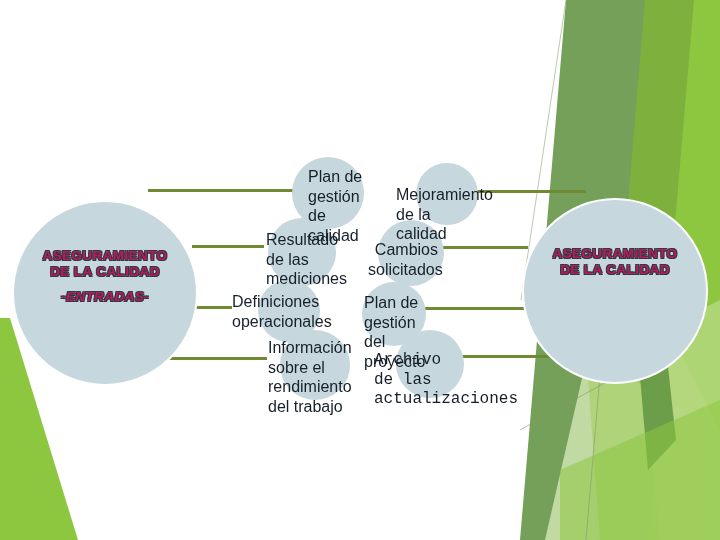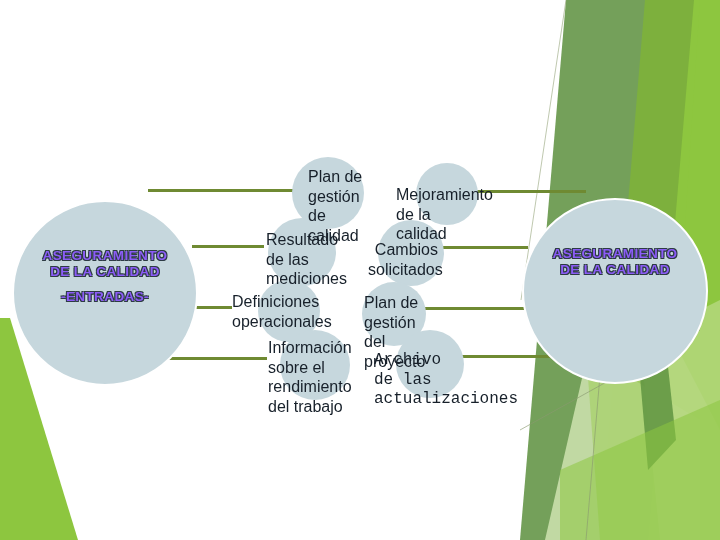--- a/index.html
+++ b/index.html
@@ -22,35 +22,35 @@
     position:absolute;border-radius:50%;
     background:#c6d7dd;
     box-sizing:border-box;
   }
   .circle.big{
     border:2px solid #ffffff;
   }
   .hub-label{
     position:absolute;
     text-align:center;
-    color:#8b5cf6;
+    color:#be185d;
     font-weight:bold;
     letter-spacing:.4px;
     line-height:1.18;
     text-shadow:
       -1px -1px 0 #2d3b44,
        1px -1px 0 #2d3b44,
       -1px  1px 0 #2d3b44,
        1px  1px 0 #2d3b44,
        0px  1px 0 #2d3b44;
     user-select:none;
   }
   .hub-label .t1{font-size:13.5px;display:block;}
   .hub-label .t2{font-size:13.5px;display:block;}
-  .hub-label .t3{font-size:13.5px;display:block;margin-top:9px;}
+  .hub-label .t3{font-size:13.5px;display:block;margin-top:9px;font-style:italic;}
 
   .node-label{
     position:absolute;
     color:#17202a;
     font-size:16px;
     line-height:1.22;
     white-space:pre-line;
     user-select:none;
   }
   .node-label.l{text-align:left;}

